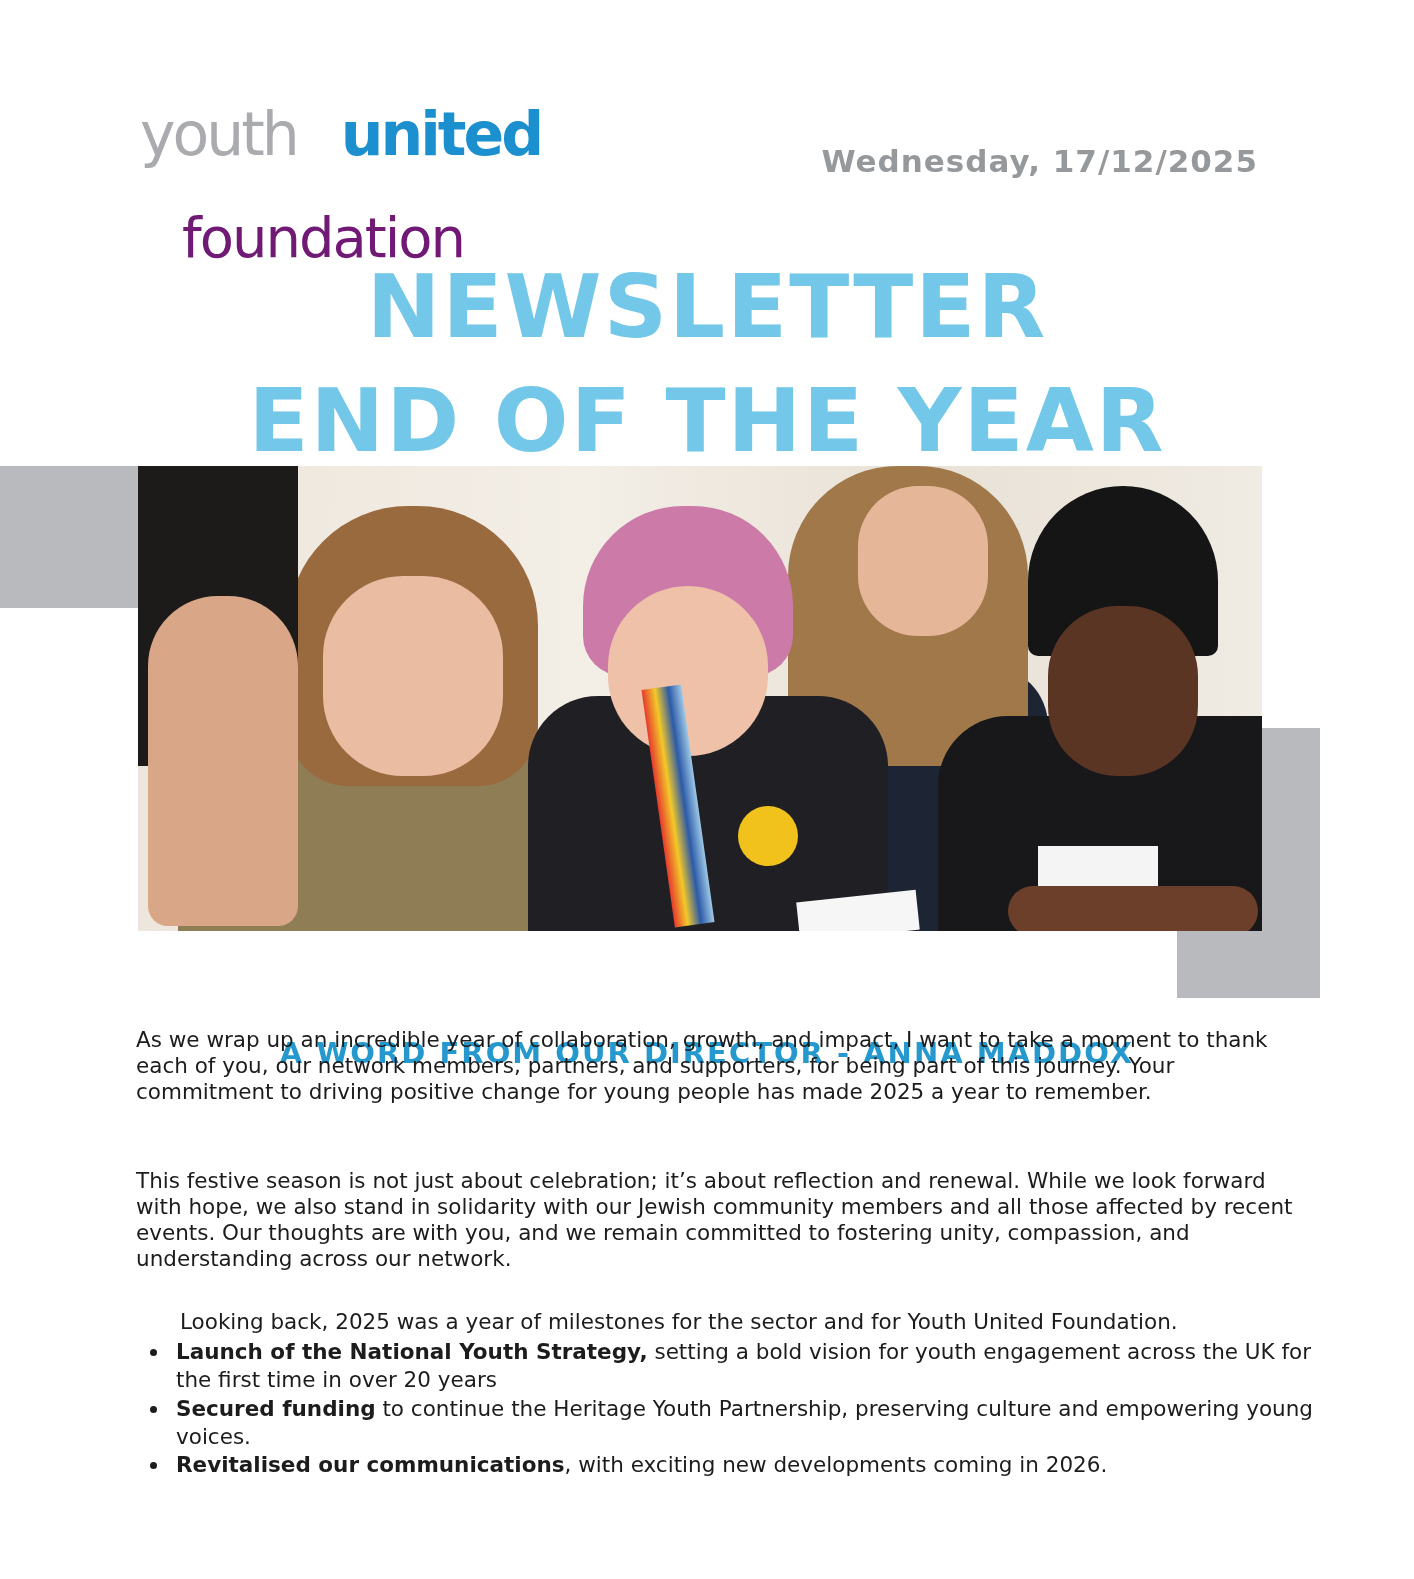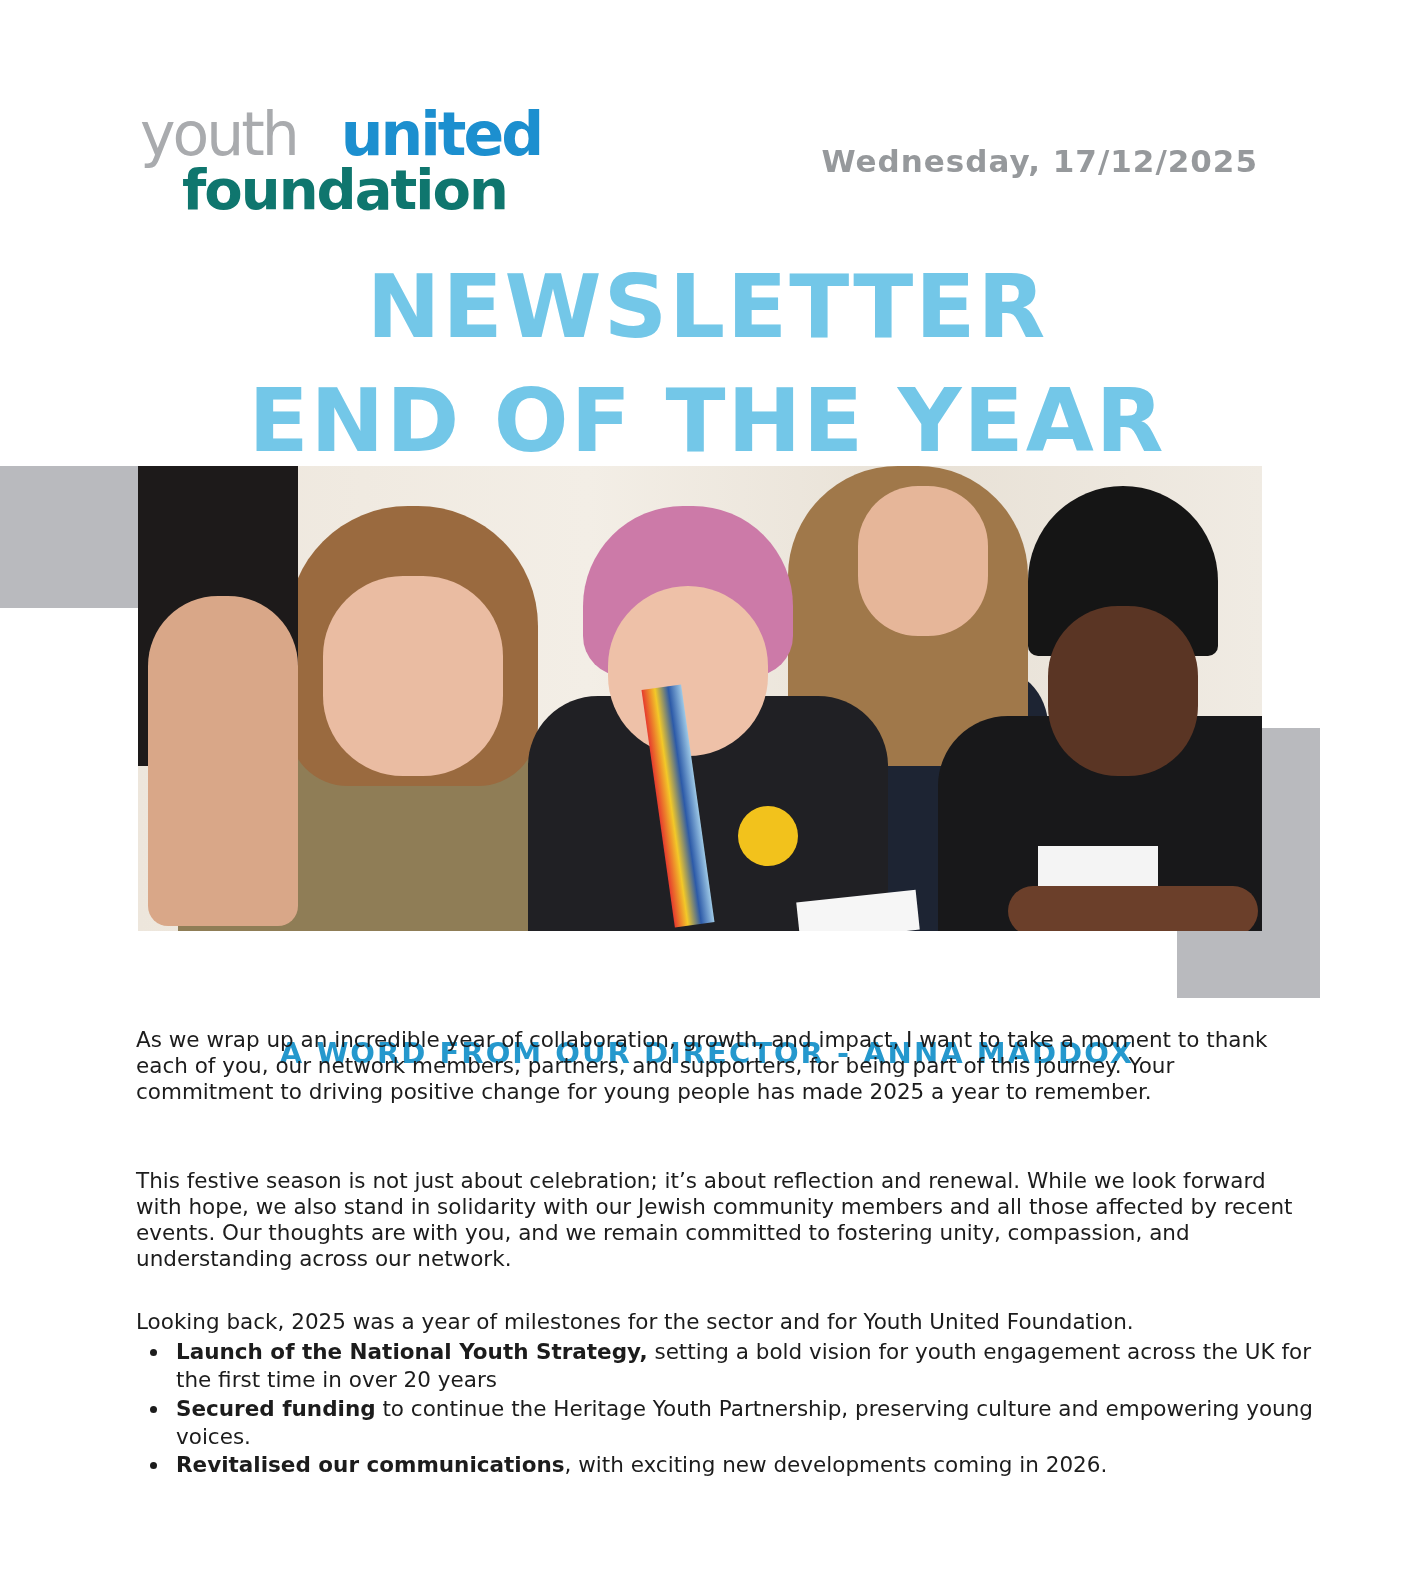--- a/index.html
+++ b/index.html
@@ -3,21 +3,21 @@
   <meta charset="utf-8">
   <style>
     * { box-sizing: border-box; margin: 0; padding: 0; }
     html, body { width: 1414px; height: 1579px; background: #ffffff; overflow: hidden; }
     body { position: relative; font-family: "Liberation Sans", sans-serif; color: #1a1a1a; }
 
     .logo { position: absolute; left: 140px; top: 104px; width: 350px; }
     .logo-line1 { font-family: "DejaVu Sans", sans-serif; font-size: 60px; line-height: 60px; letter-spacing: -3px; white-space: nowrap; }
     .logo-youth { color: #a9abae; font-weight: normal; }
     .logo-united { color: #1c8fcf; font-weight: bold; margin-left: 44px; }
-    .logo-line2 { font-family: "DejaVu Sans", sans-serif; font-size: 56px; line-height: 52px; letter-spacing: -2px; color: #0f766e; padding-left: 42px; font-weight: bold; white-space: nowrap; }
+    .logo-line2 { font-family: "DejaVu Sans", sans-serif; font-size: 56px; line-height: 52px; letter-spacing: -2px; color: #701a75; padding-left: 42px; font-weight: normal; white-space: nowrap; margin-top: 48px; }
 
     .date { position: absolute; right: 156px; top: 143px; font-family: "DejaVu Sans", sans-serif; font-size: 31px; color: #96999c; font-weight: bold; letter-spacing: 1px; }
 
     .title { position: absolute; left: 0; width: 1414px; top: 250px; text-align: center; font-family: "DejaVu Sans", sans-serif; font-weight: bold; color: #73c7e8; font-size: 88px; line-height: 114px; letter-spacing: 2px; }
 
     .grey-block { position: absolute; background: #b9babe; }
     .grey-left { left: 0; top: 466px; width: 138px; height: 142px; }
     .grey-right { left: 1177px; top: 728px; width: 143px; height: 270px; }
 
     .photo { position: absolute; left: 138px; top: 466px; width: 1124px; height: 465px; overflow: hidden;
@@ -41,21 +41,21 @@
     .p-shirt4 { left: 800px; top: 250px; width: 324px; height: 215px; background: #18181a; border-radius: 70px 0 0 0; }
     .p-card1 { left: 660px; top: 430px; width: 120px; height: 40px; background: #f6f6f6; transform: rotate(-6deg); }
     .p-card2 { left: 900px; top: 380px; width: 120px; height: 70px; background: #f4f4f4; }
     .p-hand4 { left: 870px; top: 420px; width: 250px; height: 50px; background: #6b3f2a; border-radius: 30px; }
 
     .section-title { position: absolute; left: 0; width: 1414px; top: 1036px; text-align: center; font-family: "DejaVu Sans", sans-serif; font-weight: bold; color: #2598cd; font-size: 29px; letter-spacing: 2px; }
 
     .body-text { position: absolute; left: 136px; width: 1180px; font-family: "DejaVu Sans", sans-serif; font-size: 21.5px; line-height: 26px; color: #1c1c1c; }
     .para1 { top: 1027px; }
     .para2 { top: 1168px; }
-    .para3 { top: 1309px; }
+    .para3 { top: 1309px; margin-left: 44px; }
     .bullets { position: absolute; left: 136px; top: 1338px; width: 1180px; list-style: none; font-family: "DejaVu Sans", sans-serif; font-size: 21.5px; line-height: 28.3px; color: #1c1c1c; }
     .bullets li { position: relative; padding-left: 40px; }
     .bullets li .dot { position: absolute; left: 14px; top: 11px; width: 7px; height: 7px; border-radius: 50%; background: #1c1c1c; }
     .bullets b { font-weight: bold; }
   </style>
 </head>
 <body>
 
 <div class="logo">
   <div class="logo-line1">

